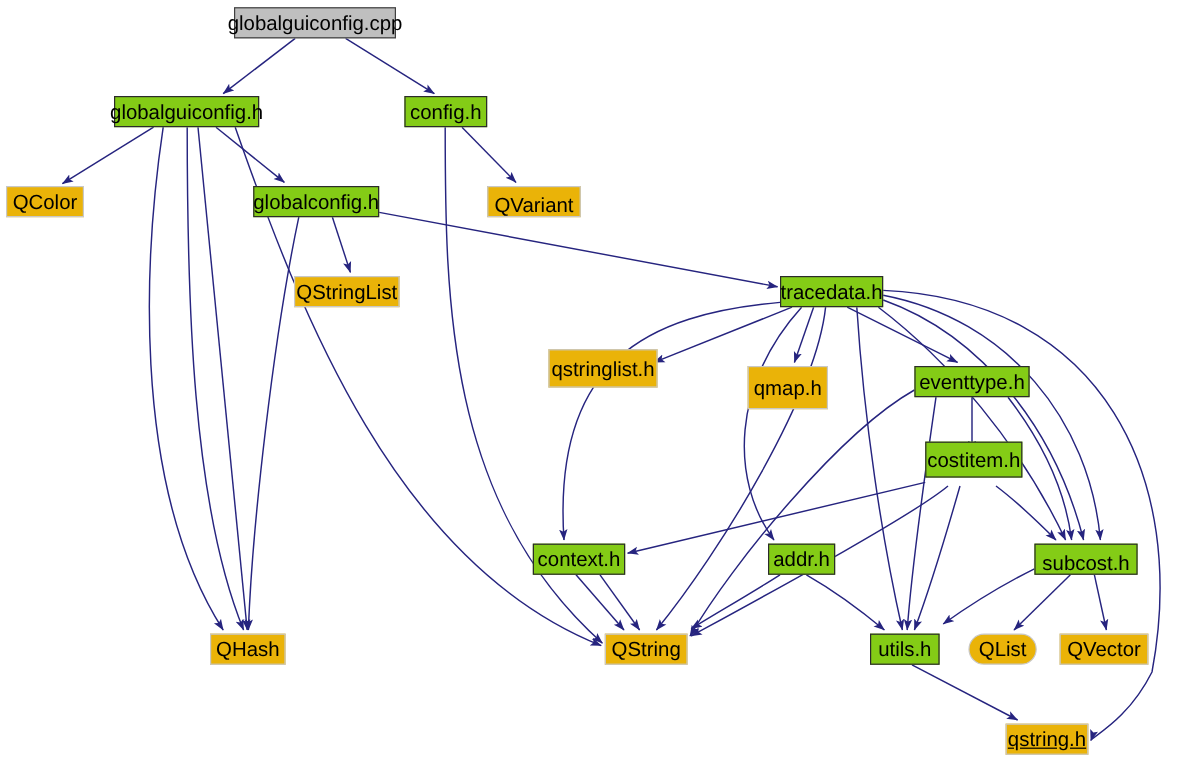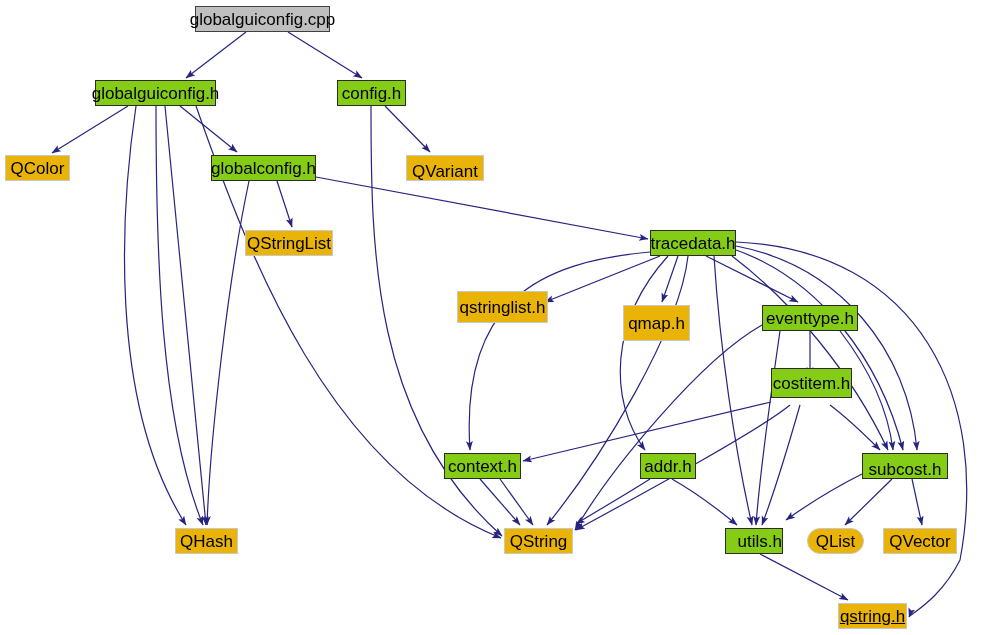--- a/index.html
+++ b/index.html
@@ -113,21 +113,21 @@
       </div>
       <div class="node bold" style="left: 862px; top: 453px; width: 86px; height: 26px; align-items: flex-end;">
         <span>subcost.h</span>
       </div>
       <div class="node light" style="left: 175px; top: 528px; width: 63px; height: 26px;">
         <span>QHash</span>
       </div>
       <div class="node light" style="left: 504px; top: 528px; width: 69px; height: 26px;">
         <span>QString</span>
       </div>
-      <div class="node bold" style="left: 725px; top: 528px; width: 58px; height: 26px; justify-content: flex-end;">
+      <div class="node bold" style="left: 725px; top: 528px; width: 58px; height: 26px;">
         <span>utils.h</span>
       </div>
       <div class="node light" style="left: 807px; top: 528px; width: 57px; height: 26px; border-radius: 13px;">
         <span>QList</span>
       </div>
       <div class="node light" style="left: 883px; top: 528px; width: 74px; height: 26px;">
         <span>QVector</span>
       </div>
       <div class="node light" style="left: 838px; top: 603px; width: 69px; height: 26px; text-decoration: underline;">
         <span>qstring.h</span>

